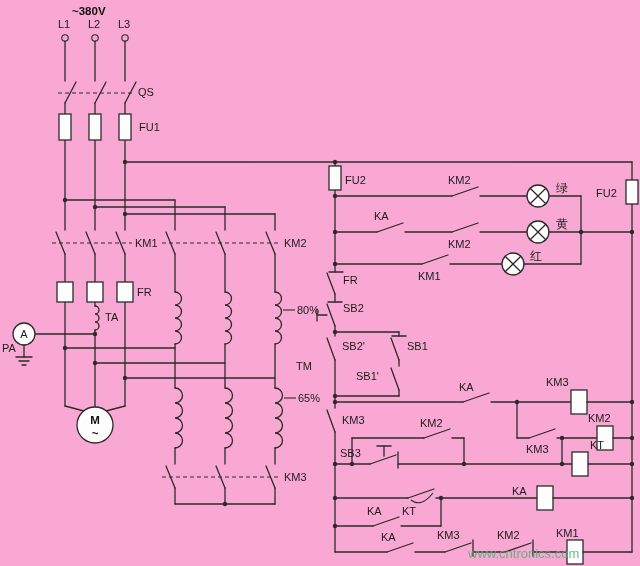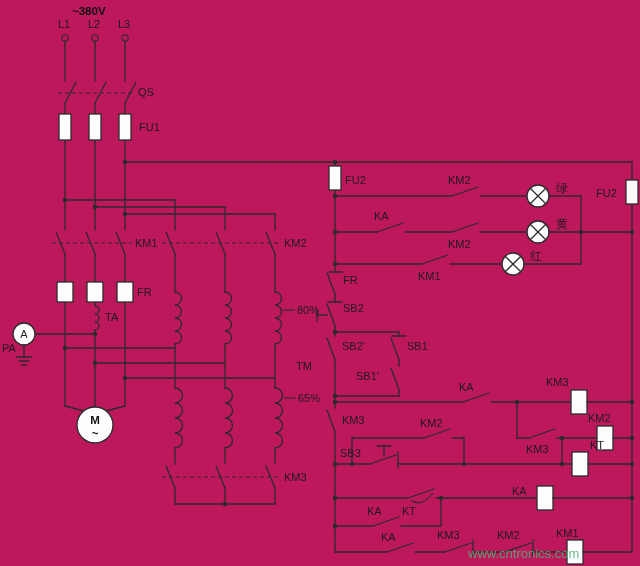--- a/index.html
+++ b/index.html
@@ -1,16 +1,16 @@
 <!DOCTYPE html>
 <html><head>
 <meta charset="utf-8">
 <style>
   html,body{margin:0;padding:0;background:#ffffff;}
-  .stage{position:relative;width:640px;height:566px;background:#be185d;overflow:hidden;
+  .stage{position:relative;width:640px;height:566px;background:#f9a8d4;overflow:hidden;
          font-family:"Liberation Sans", sans-serif;}
   svg{display:block}
   .wire{stroke:#2b2b2b;stroke-width:1.3;fill:none;stroke-linecap:round;}
   .thin{stroke:#2b2b2b;stroke-width:1.1;fill:none;}
   .dash{stroke:#2b2b2b;stroke-width:1;fill:none;stroke-dasharray:4 3;}
   .box{stroke:#2b2b2b;stroke-width:1.3;fill:#fdfdfd;}
   .dot{fill:#2b2b2b;stroke:none;}
   .lbl{font-family:"Liberation Sans",sans-serif;font-size:11px;fill:#1b1b1b;}
   .lbl-b{font-family:"Liberation Sans",sans-serif;font-size:11.5px;font-weight:bold;fill:#111;}
   .cjk{font-family:"Liberation Sans","DejaVu Sans",sans-serif;font-size:12px;fill:#1b1b1b;}

